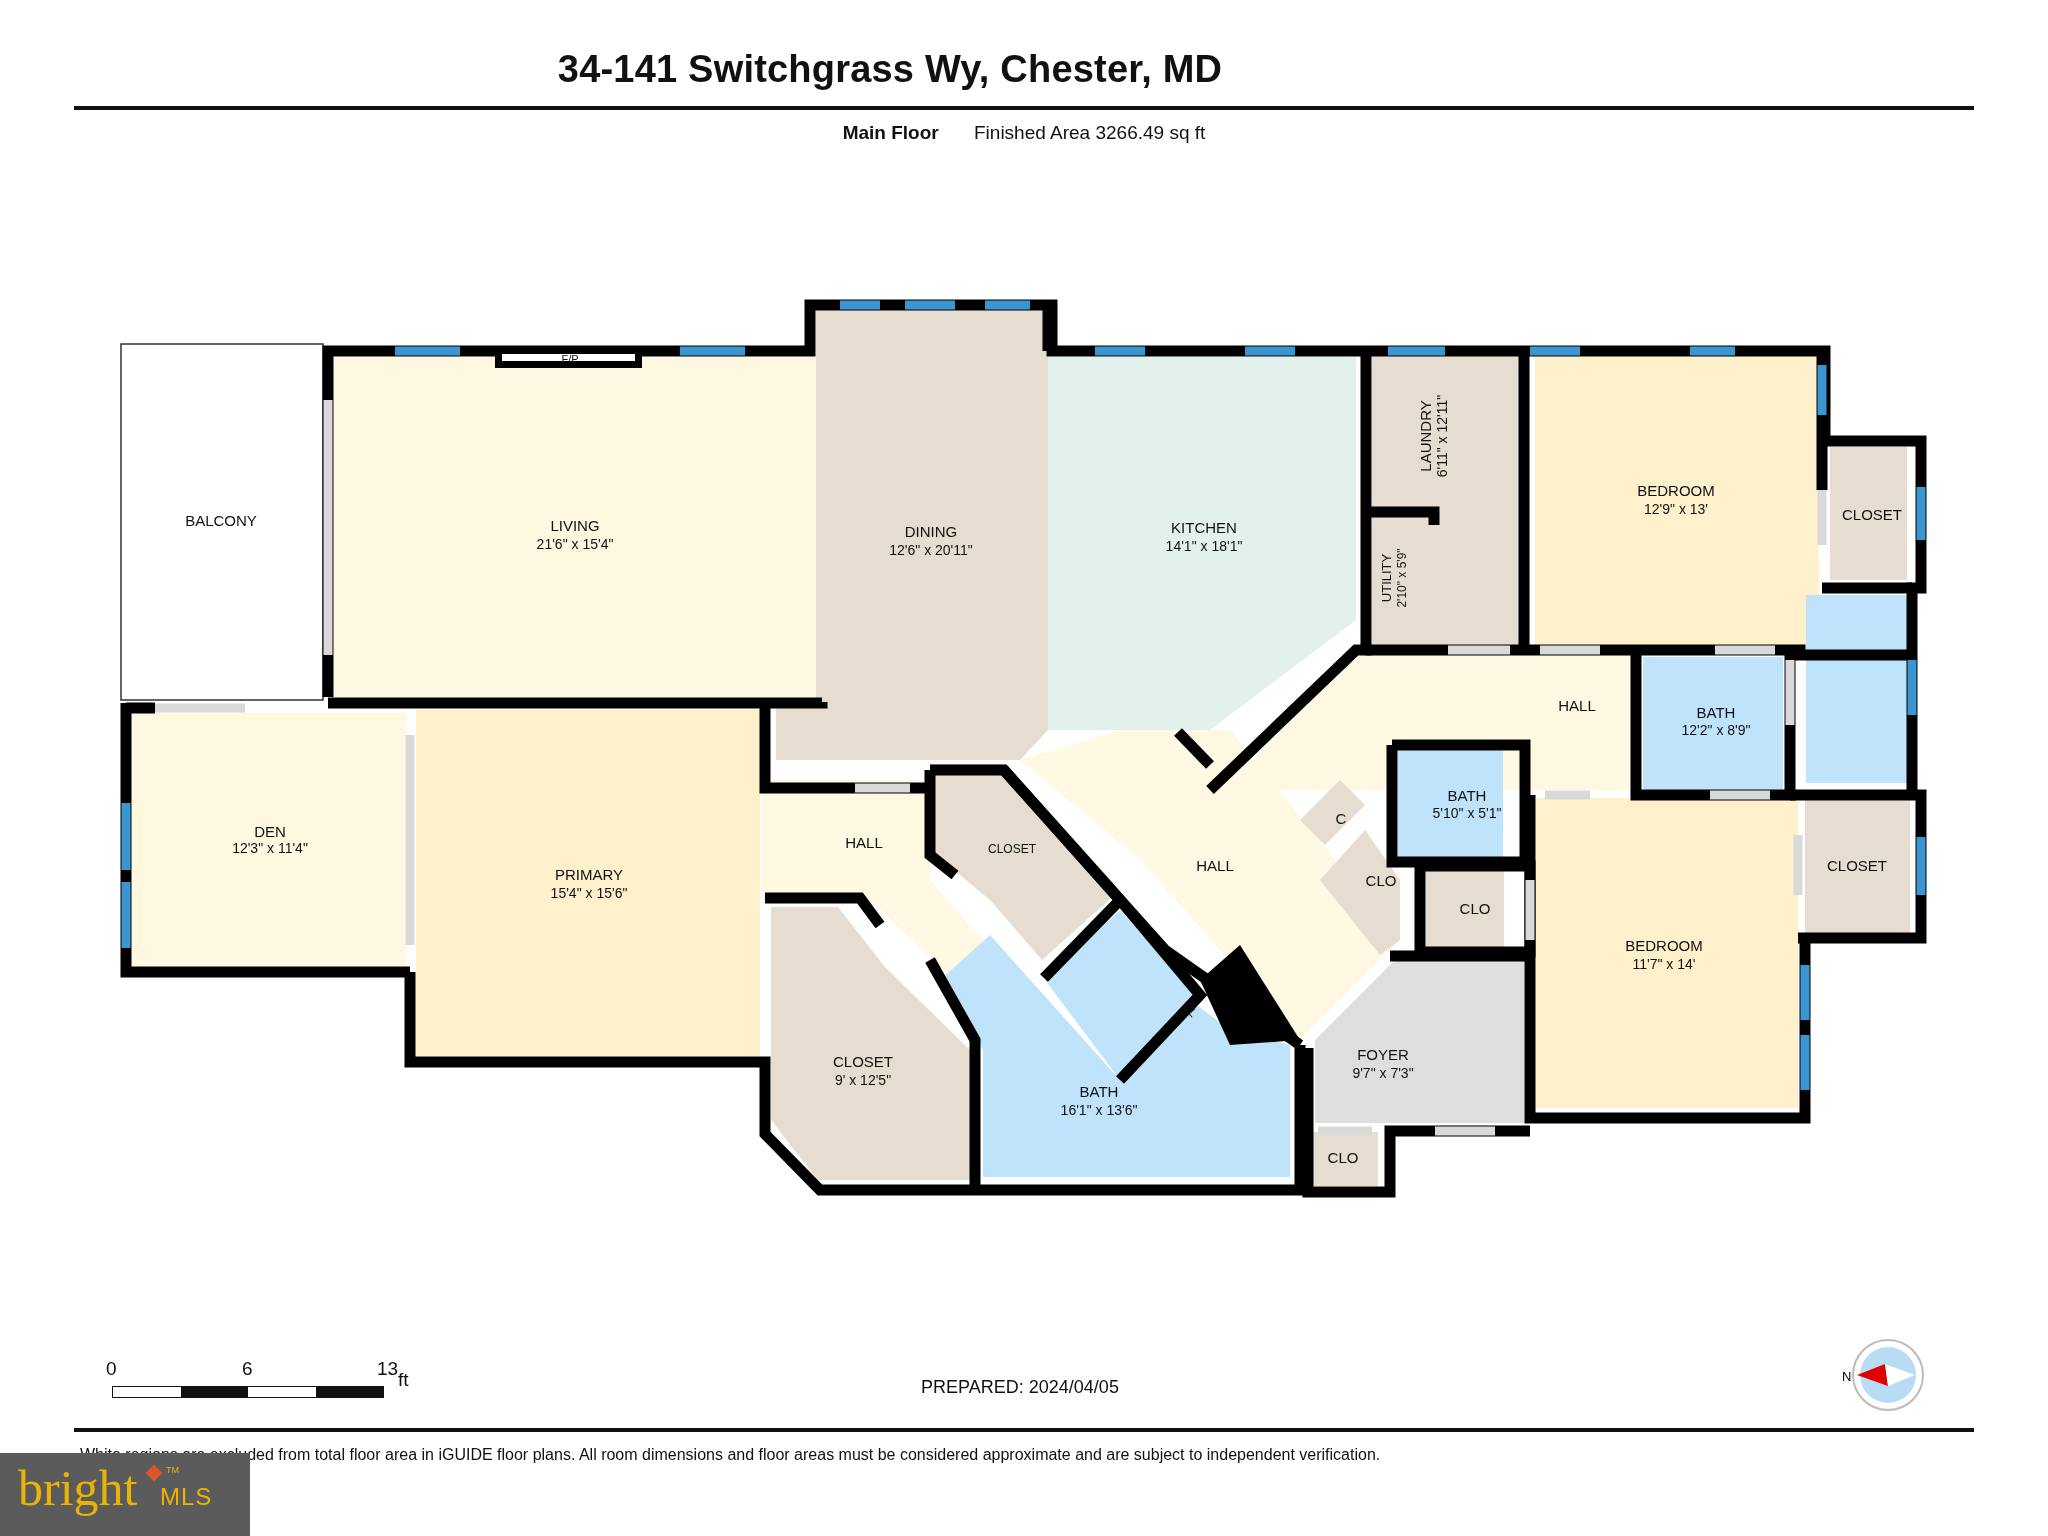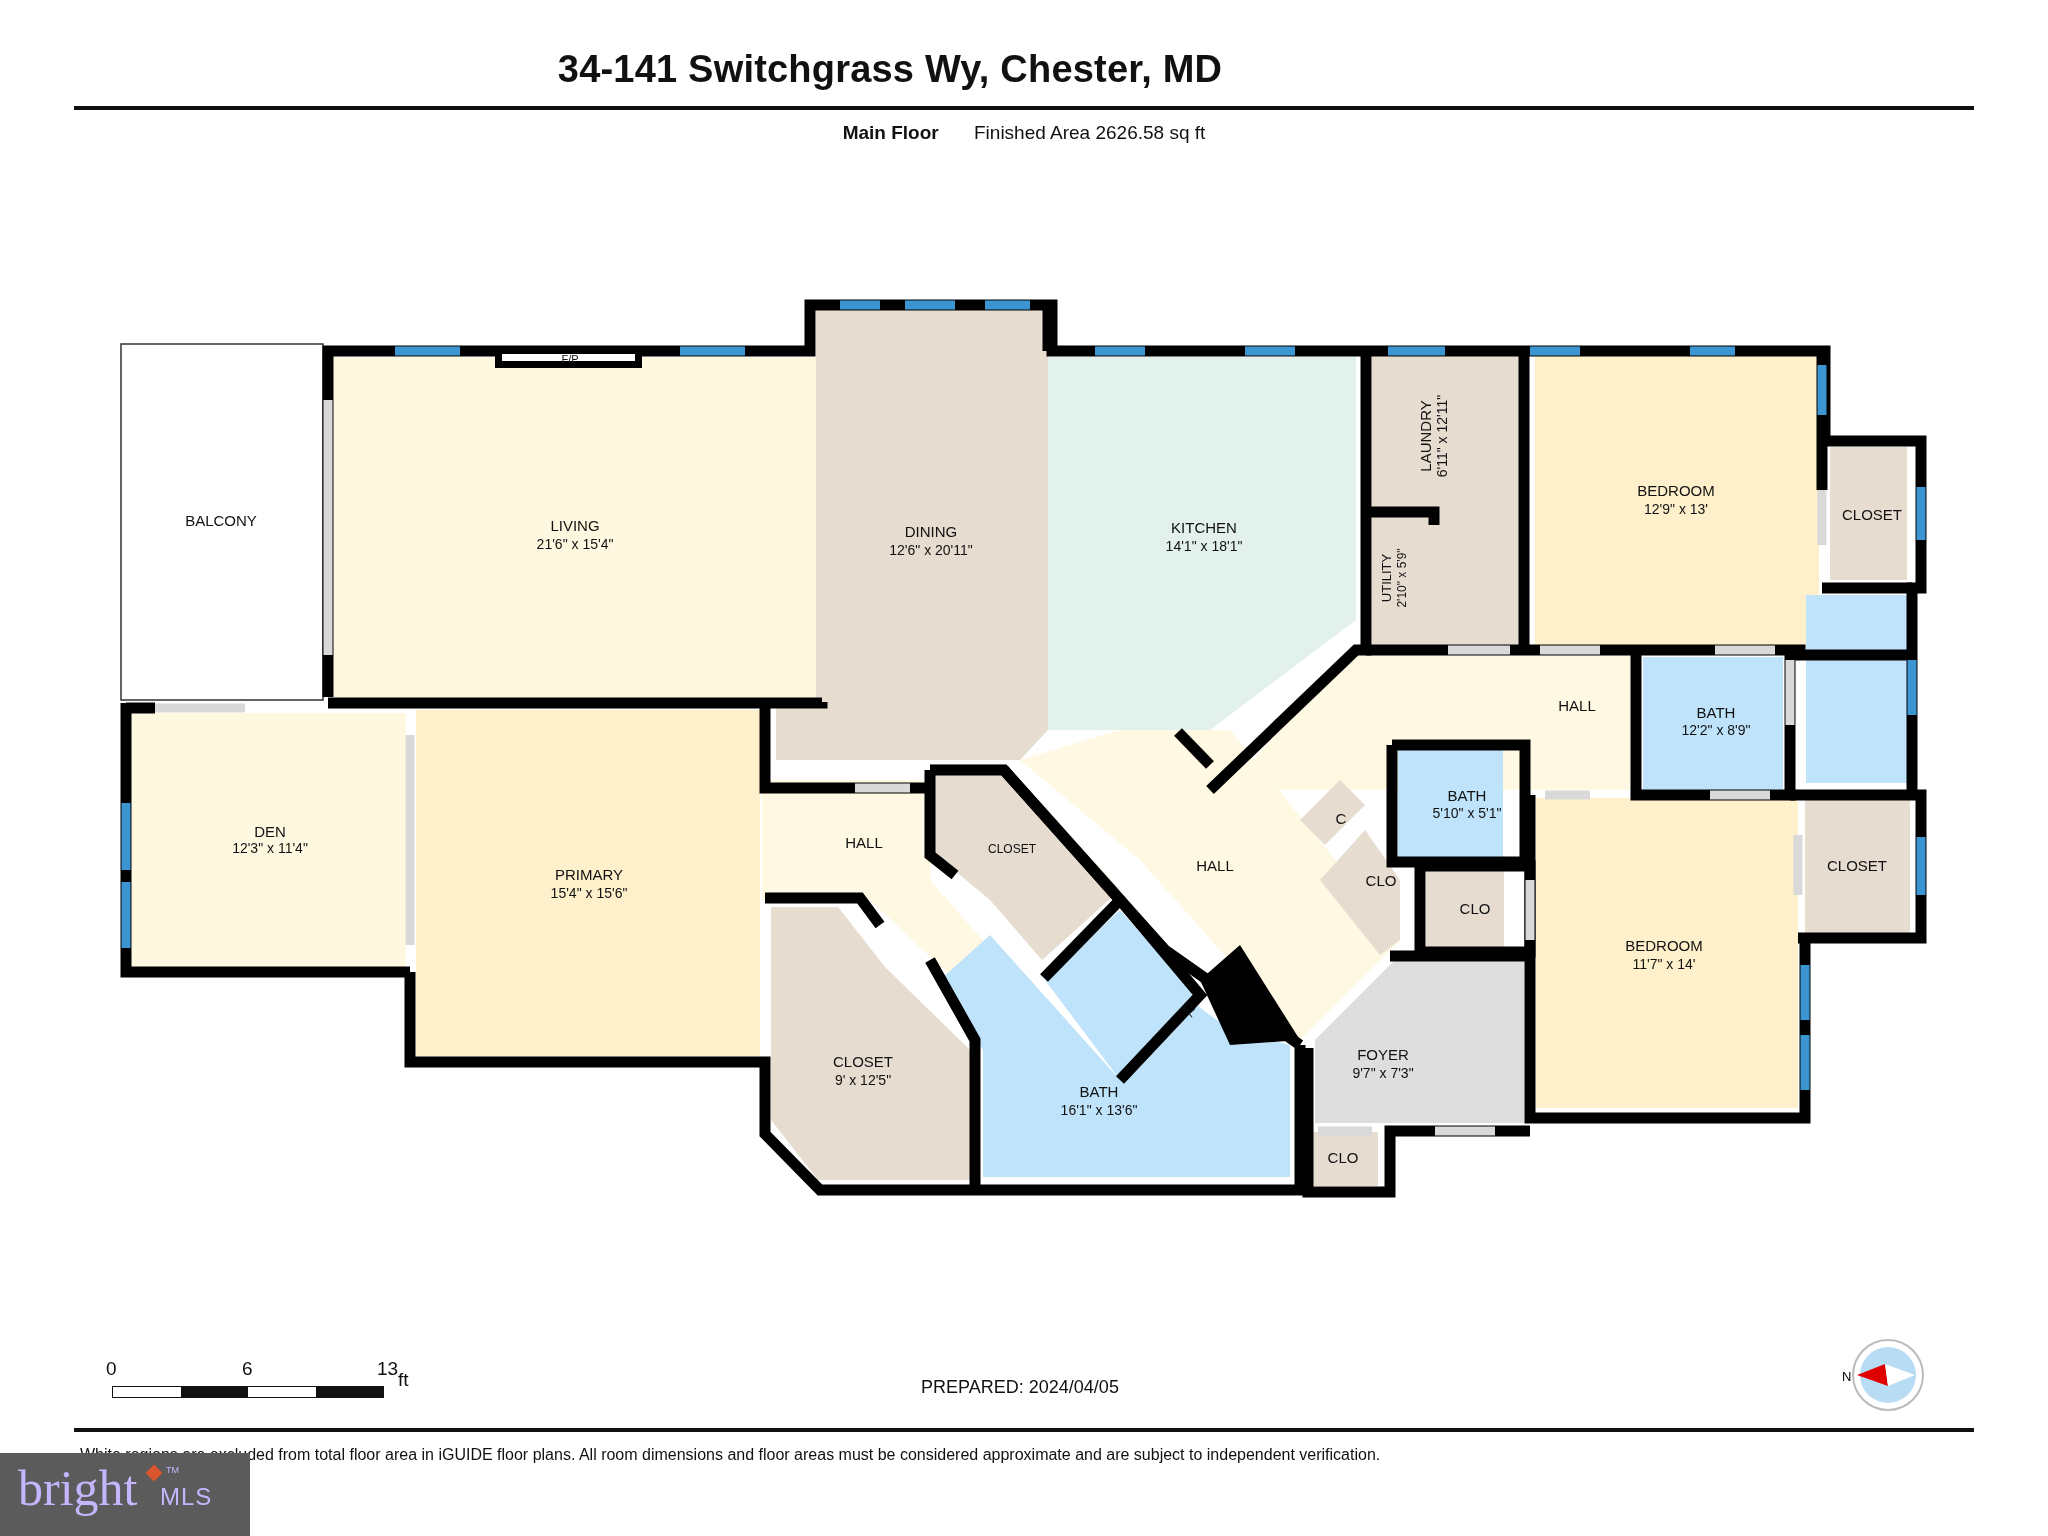--- a/index.html
+++ b/index.html
@@ -13,34 +13,34 @@
   .room-dim { font-family: "Liberation Sans", sans-serif; font-size: 14px; fill: #111; text-anchor: middle; }
   .scale { position: absolute; left: 112px; top: 1358px; }
   .scale .ticks { position: relative; width: 280px; height: 24px; font-size: 19px; }
   .scale .ticks span { position: absolute; top: 0; }
   .scale .bar { display: flex; width: 270px; height: 10px; border: 1px solid #111; margin-top: 4px; }
   .scale .bar div { flex: 1; }
   .scale .unit { position: absolute; left: 286px; top: 11px; font-size: 19px; }
   .prepared { position: absolute; left: 0; width: 2040px; top: 1377px; text-align: center; font-size: 18px; }
   .compass { position: absolute; left: 1830px; top: 1335px; width: 100px; height: 80px; }
   .disclaimer { position: absolute; left: 80px; top: 1446px; font-size: 16px; white-space: nowrap; }
-  .logo { position: absolute; left: 0; top: 1453px; width: 250px; height: 83px; background: #5b5b5b; color: #c4b5fd; }
+  .logo { position: absolute; left: 0; top: 1453px; width: 250px; height: 83px; background: #5b5b5b; color: #eab308; }
   .logo .bright { position: absolute; left: 18px; top: 6px; font-family: "Liberation Serif", serif; font-size: 50px; }
   .logo .mls { position: absolute; left: 160px; top: 30px; font-size: 24px; letter-spacing: 1px; }
   .logo .spark { position: absolute; left: 148px; top: 14px; width: 12px; height: 12px; background: #d9552c; transform: rotate(45deg); }
   .logo .tm { position: absolute; left: 166px; top: 12px; font-size: 9px; }
 </style>
 </head>
 <body>
 
 <div class="title">34-141 Switchgrass Wy, Chester, MD</div>
 <div class="rule" style="top:106px;"></div>
 <div class="subtitle">
   <span class="floor">Main Floor</span>
-  <span>Finished Area 2626.58 sq ft</span>
+  <span>Finished Area 3266.49 sq ft</span>
 </div>
 
 <svg id="plan" width="2048" height="1536" viewBox="0 0 2048 1536">
 
   <g>
     <rect x="121" y="344" width="202" height="356" fill="#ffffff" stroke="#333" stroke-width="1.5"></rect>
     <rect x="334" y="357" width="484" height="342" fill="#fff8e1"></rect>
     <polygon points="816,310 1048,310 1048,730 1020,760 776,760 776,700 816,700" fill="#e6dccf"></polygon>
     <polygon points="1048,357 1356,357 1356,620 1210,730 1048,730" fill="#e3f1ec"></polygon>
     <rect x="1372" y="356" width="148" height="292" fill="#e6dccf"></rect>

